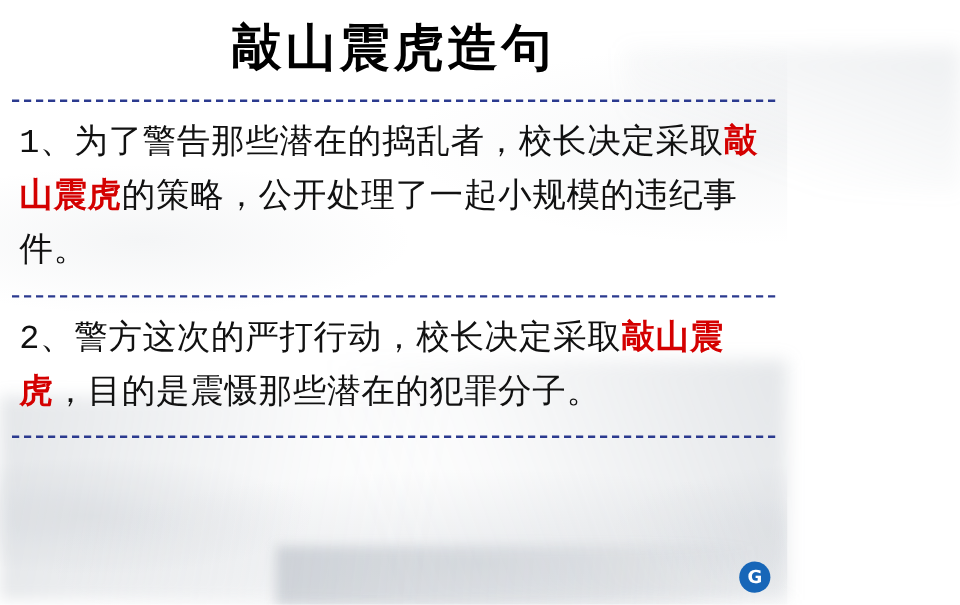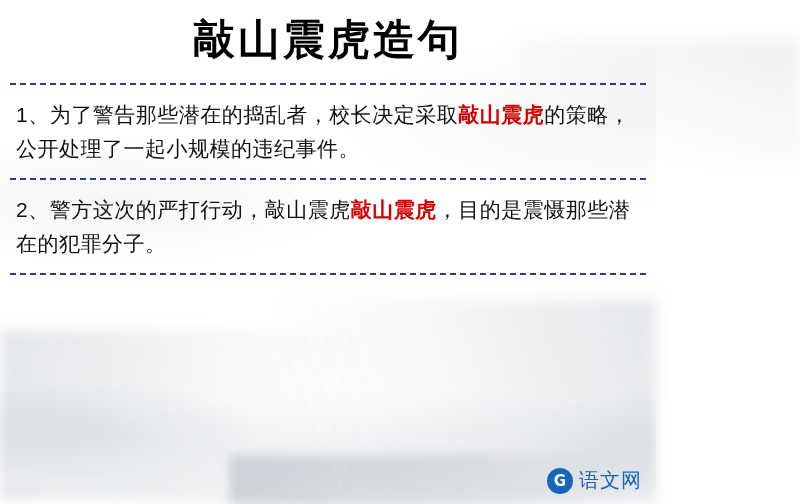--- a/index.html
+++ b/index.html
@@ -69,25 +69,25 @@
     border-top: 2px dashed #2b3a8f;
     margin: 0 10px;
   }
 
   .entries {
     position: relative;
   }
   .entry {
     position: relative;
     padding: 13px 16px 12px 16px;
-    font-size: 21px;
+    font-size: 28px;
     line-height: 1.62;
     color: #111111;
     letter-spacing: 0.5px;
-    font-family: Liberation Sans, sans-serif;
+    font-family: Liberation Mono, monospace;
   }
   .entry .hl {
     color: #d40000;
     font-weight: bold;
   }
 
   .watermark {
     position: absolute;
     right: 14px;
     bottom: 10px;
@@ -131,26 +131,25 @@
 
   <div class="entries">
 
     <div class="entry">
       <span>1、</span><span>为了警告那些潜在的捣乱者，校长决定采取</span><span class="hl">敲山震虎</span><span>的策略，公开处理了一起小规模的违纪事件。</span>
     </div>
 
     <div class="divider"></div>
 
     <div class="entry">
-      <span>2、</span><span>警方这次的严打行动，敲山震虎</span><span class="hl">敲山震虎</span><span>，目的是震慑那些潜在的犯罪分子。</span>
+      <span>2、</span><span>警方这次的严打行动，校长决定采取</span><span class="hl">敲山震虎</span><span>，目的是震慑那些潜在的犯罪分子。</span>
     </div>
 
     <div class="divider"></div>
 
 
   </div>
 
   <div class="watermark">
     <div class="wm-badge">G</div>
-    <div class="wm-text">语文网</div>
   </div>
 
 </div>
 
 </body></html>

